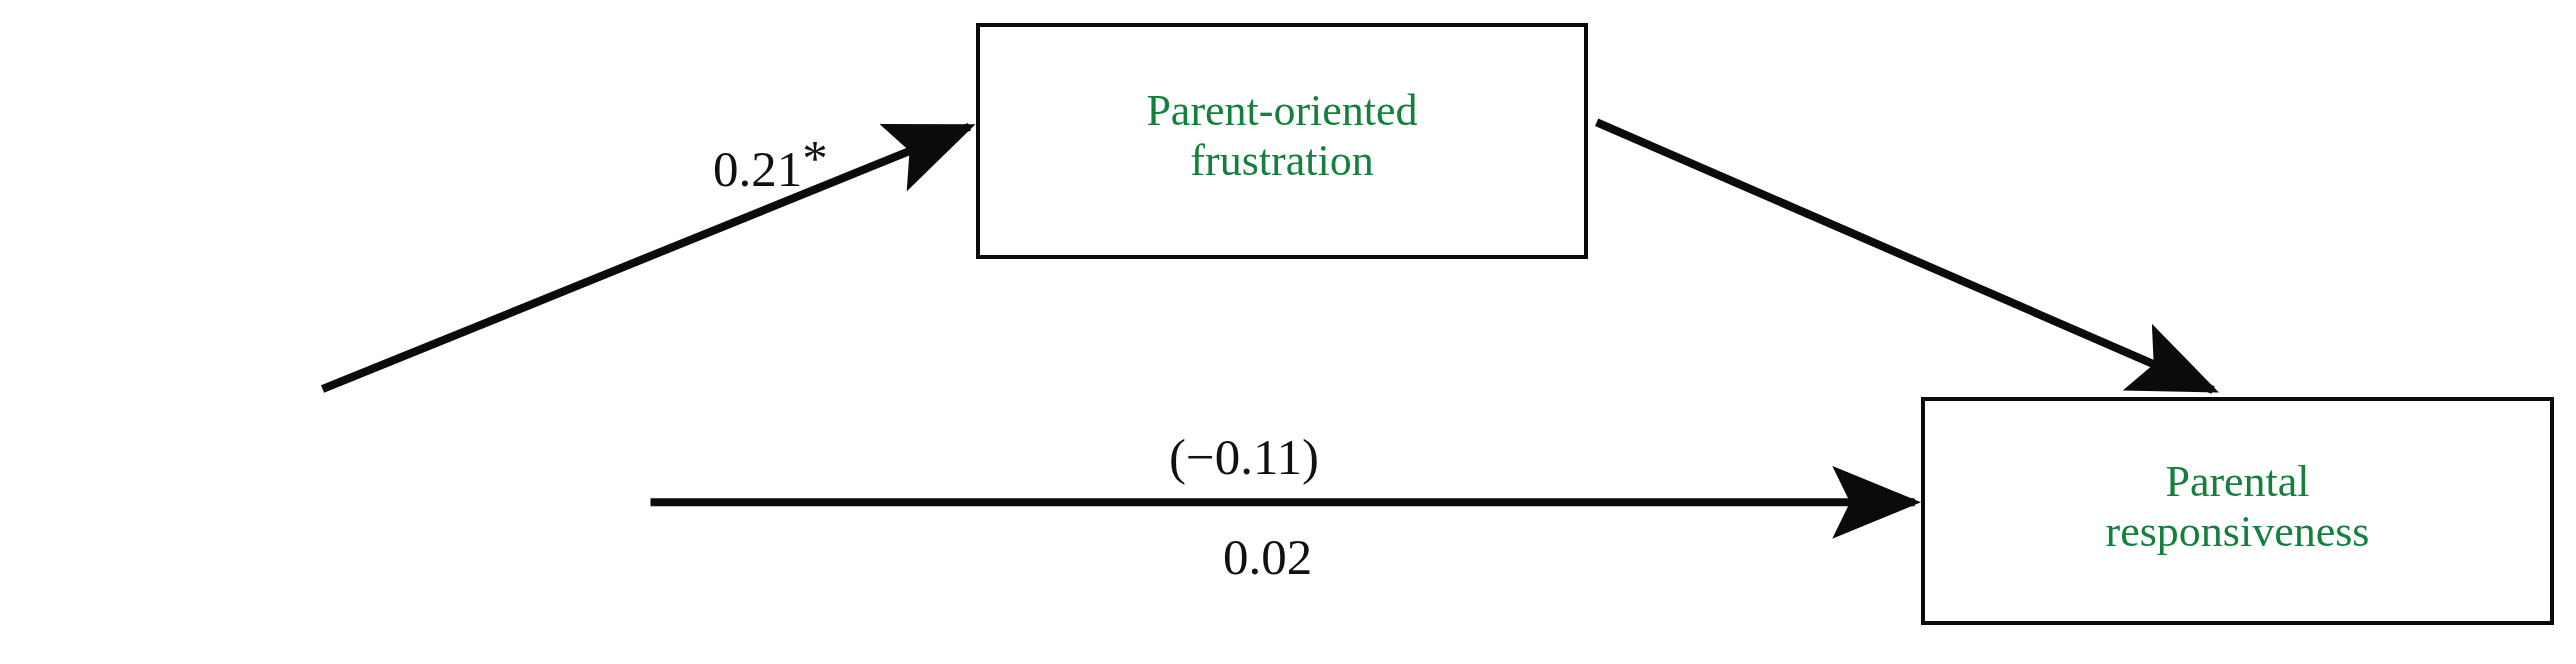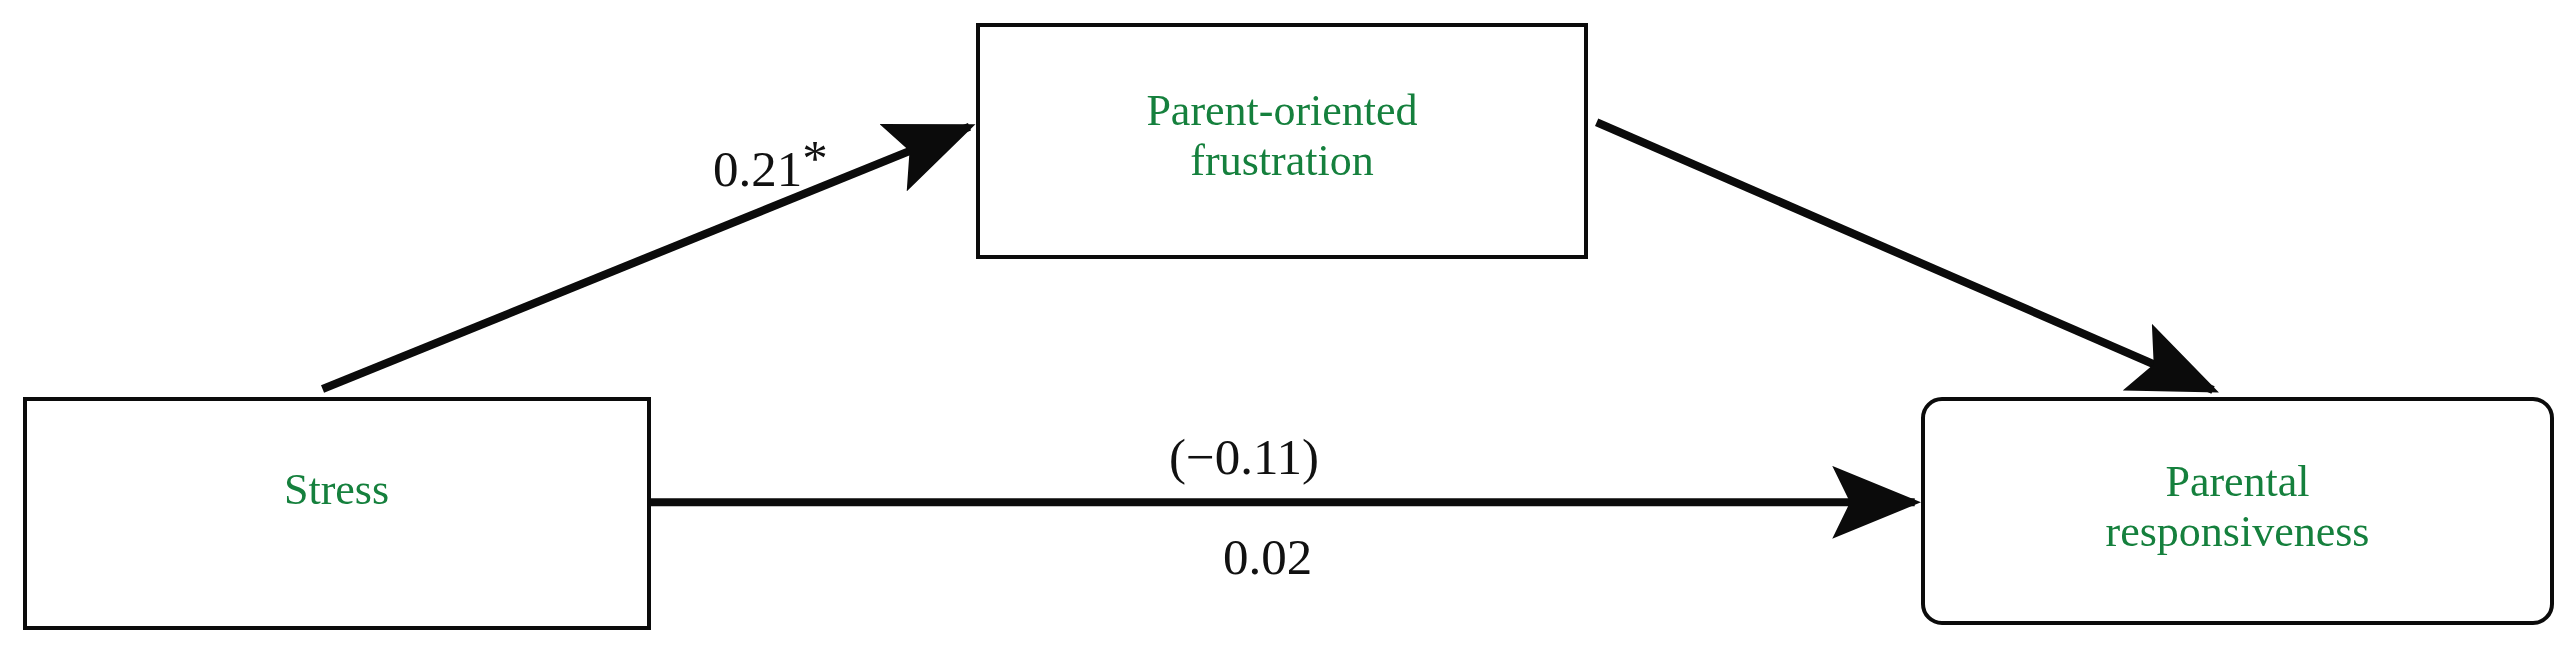--- a/index.html
+++ b/index.html
@@ -58,21 +58,20 @@
     height: 233px;
   }
   #node-predictor .node-label {
     margin-top: -47px;
   }
   #node-outcome {
     left: 1921px;
     top: 397px;
     width: 633px;
     height: 228px;
-    border-radius: 21px;
   }
   #node-outcome .node-label {
     margin-top: -7.2px;
   }
   .edge-label {
     position: absolute;
     color: #111111;
     font-family: "Liberation Serif", "DejaVu Serif", serif;
     font-size: 51px;
     line-height: 1;
@@ -124,23 +123,20 @@
     <line x1="1776" y1="136" x2="2462" y2="434" stroke="#0b0b0b" stroke-width="9" marker-end="url(#arrowhead-b)"></line>
 
     <line x1="723" y1="559" x2="2130" y2="559" stroke="#0b0b0b" stroke-width="9" marker-end="url(#arrowhead-c)"></line>
   </svg>
 
   <div class="node-box" id="node-mediator">
     <span class="node-label">Parent-oriented
 frustration</span>
   </div>
 
-  <div class="node-box" id="node-predictor">
-    <span class="node-label">Stress</span>
-  </div>
 
   <div class="node-box" id="node-outcome">
     <span class="node-label">Parental
 responsiveness</span>
   </div>
 
   <div class="edge-label" id="label-a-path">
     <span>0.21</span><span class="star-sup">*</span>
   </div>
 

